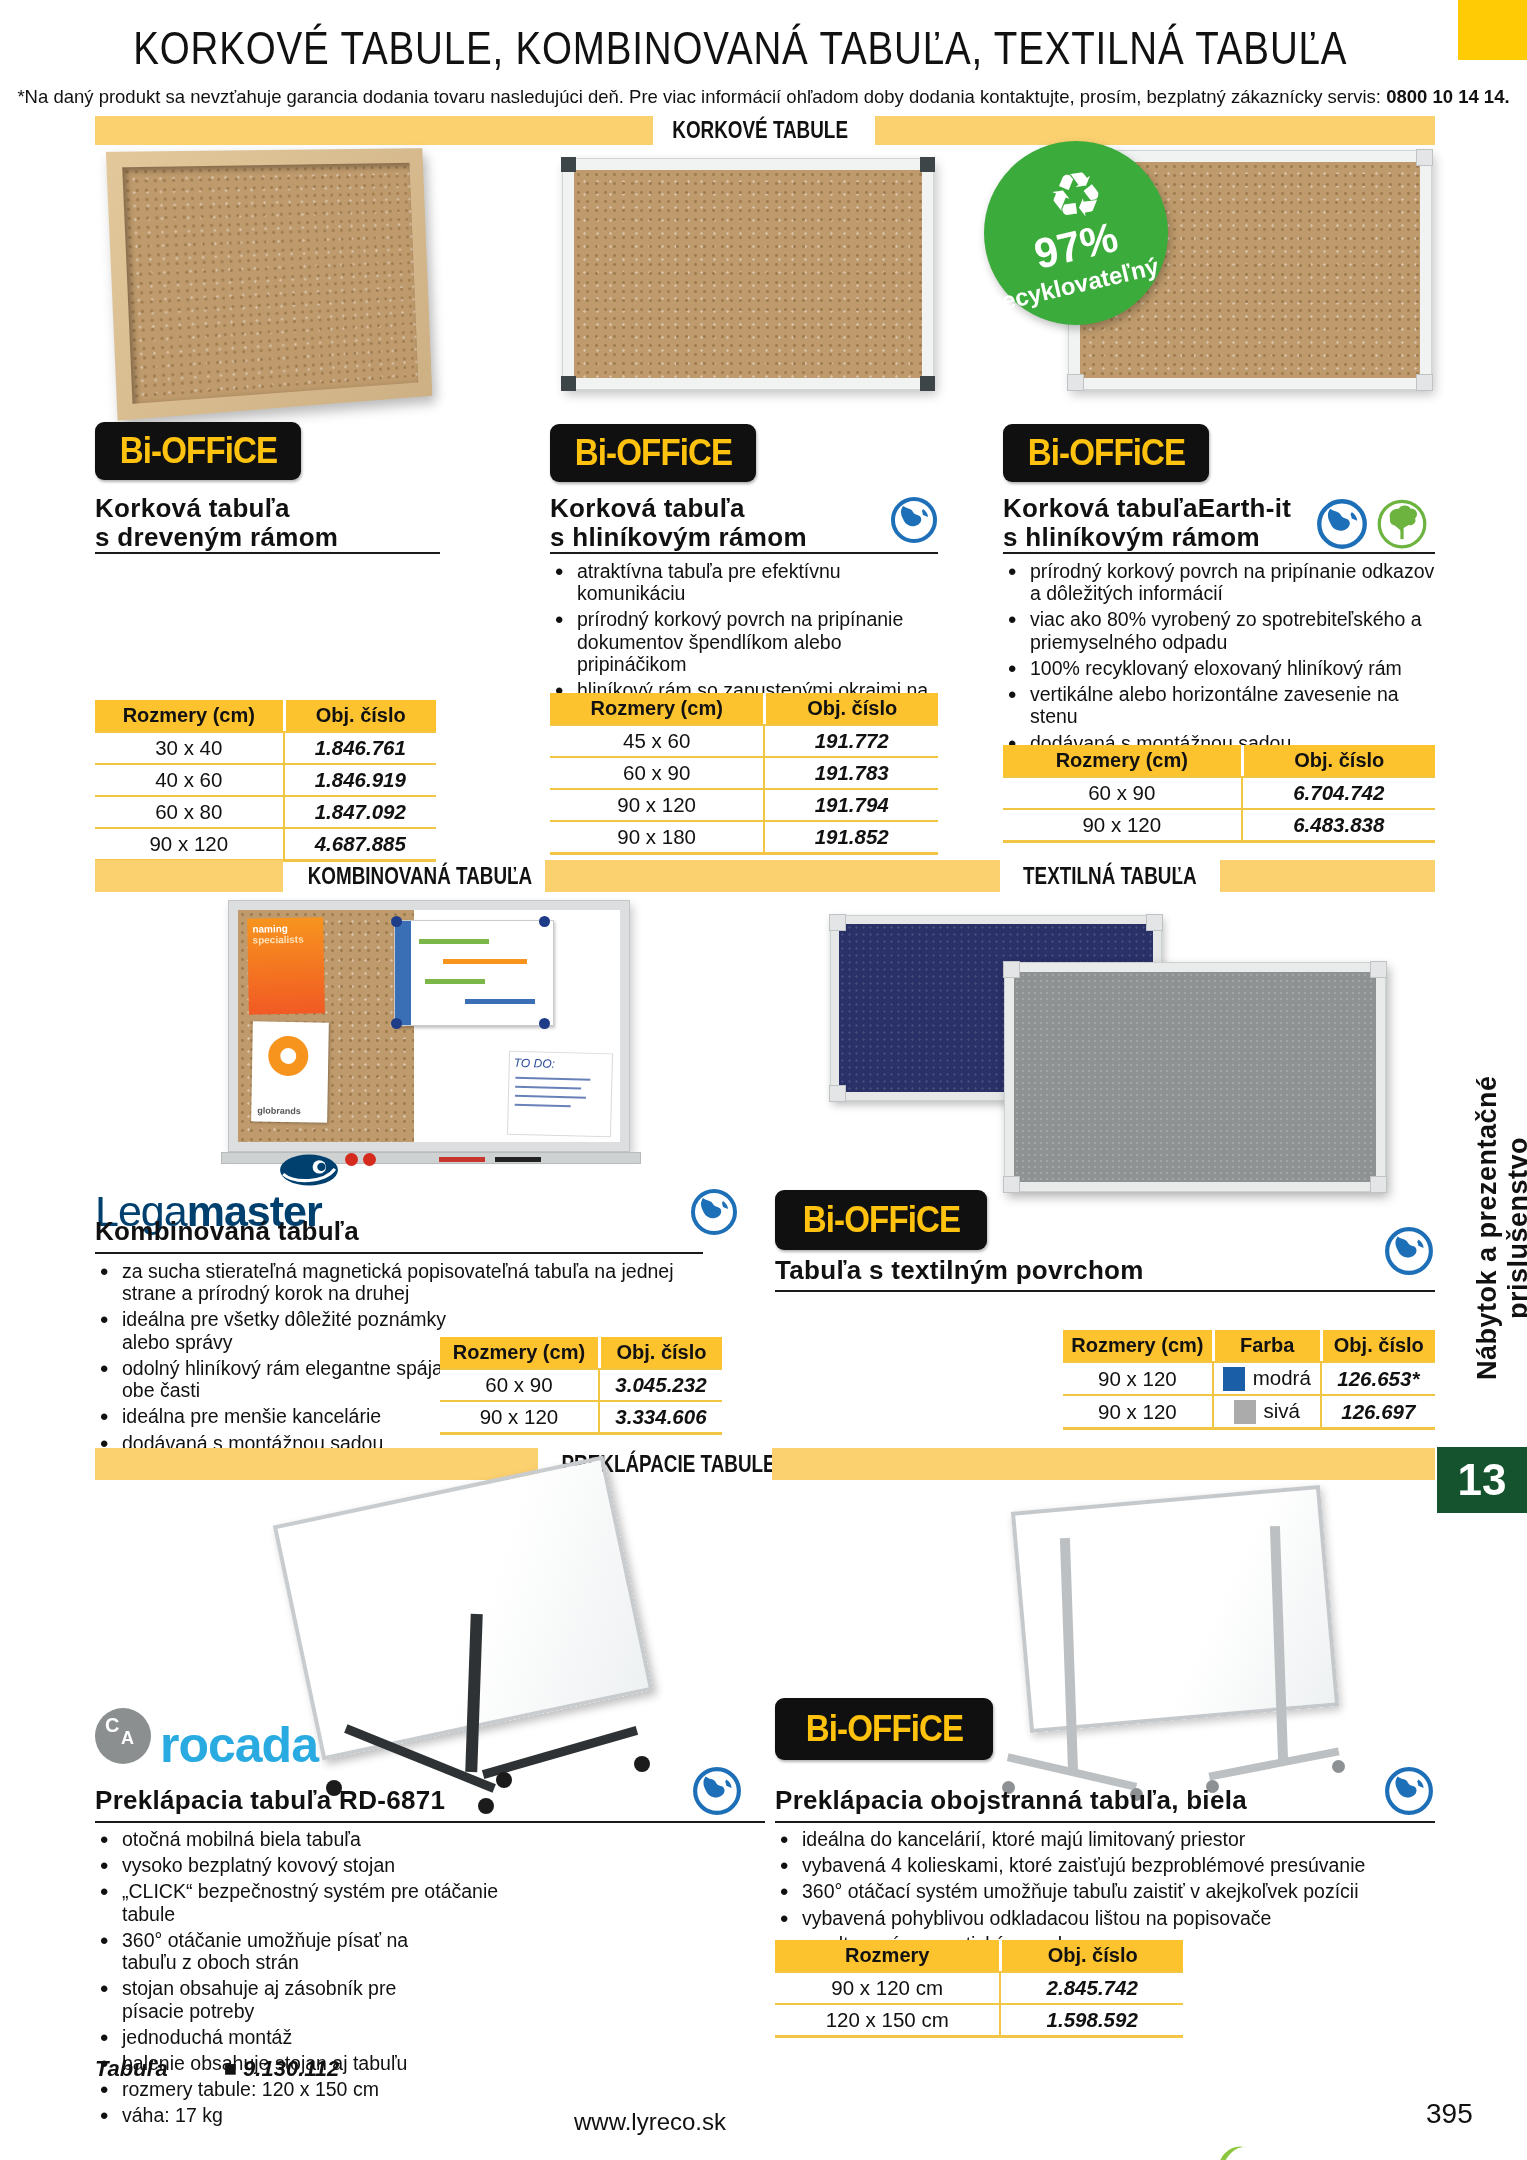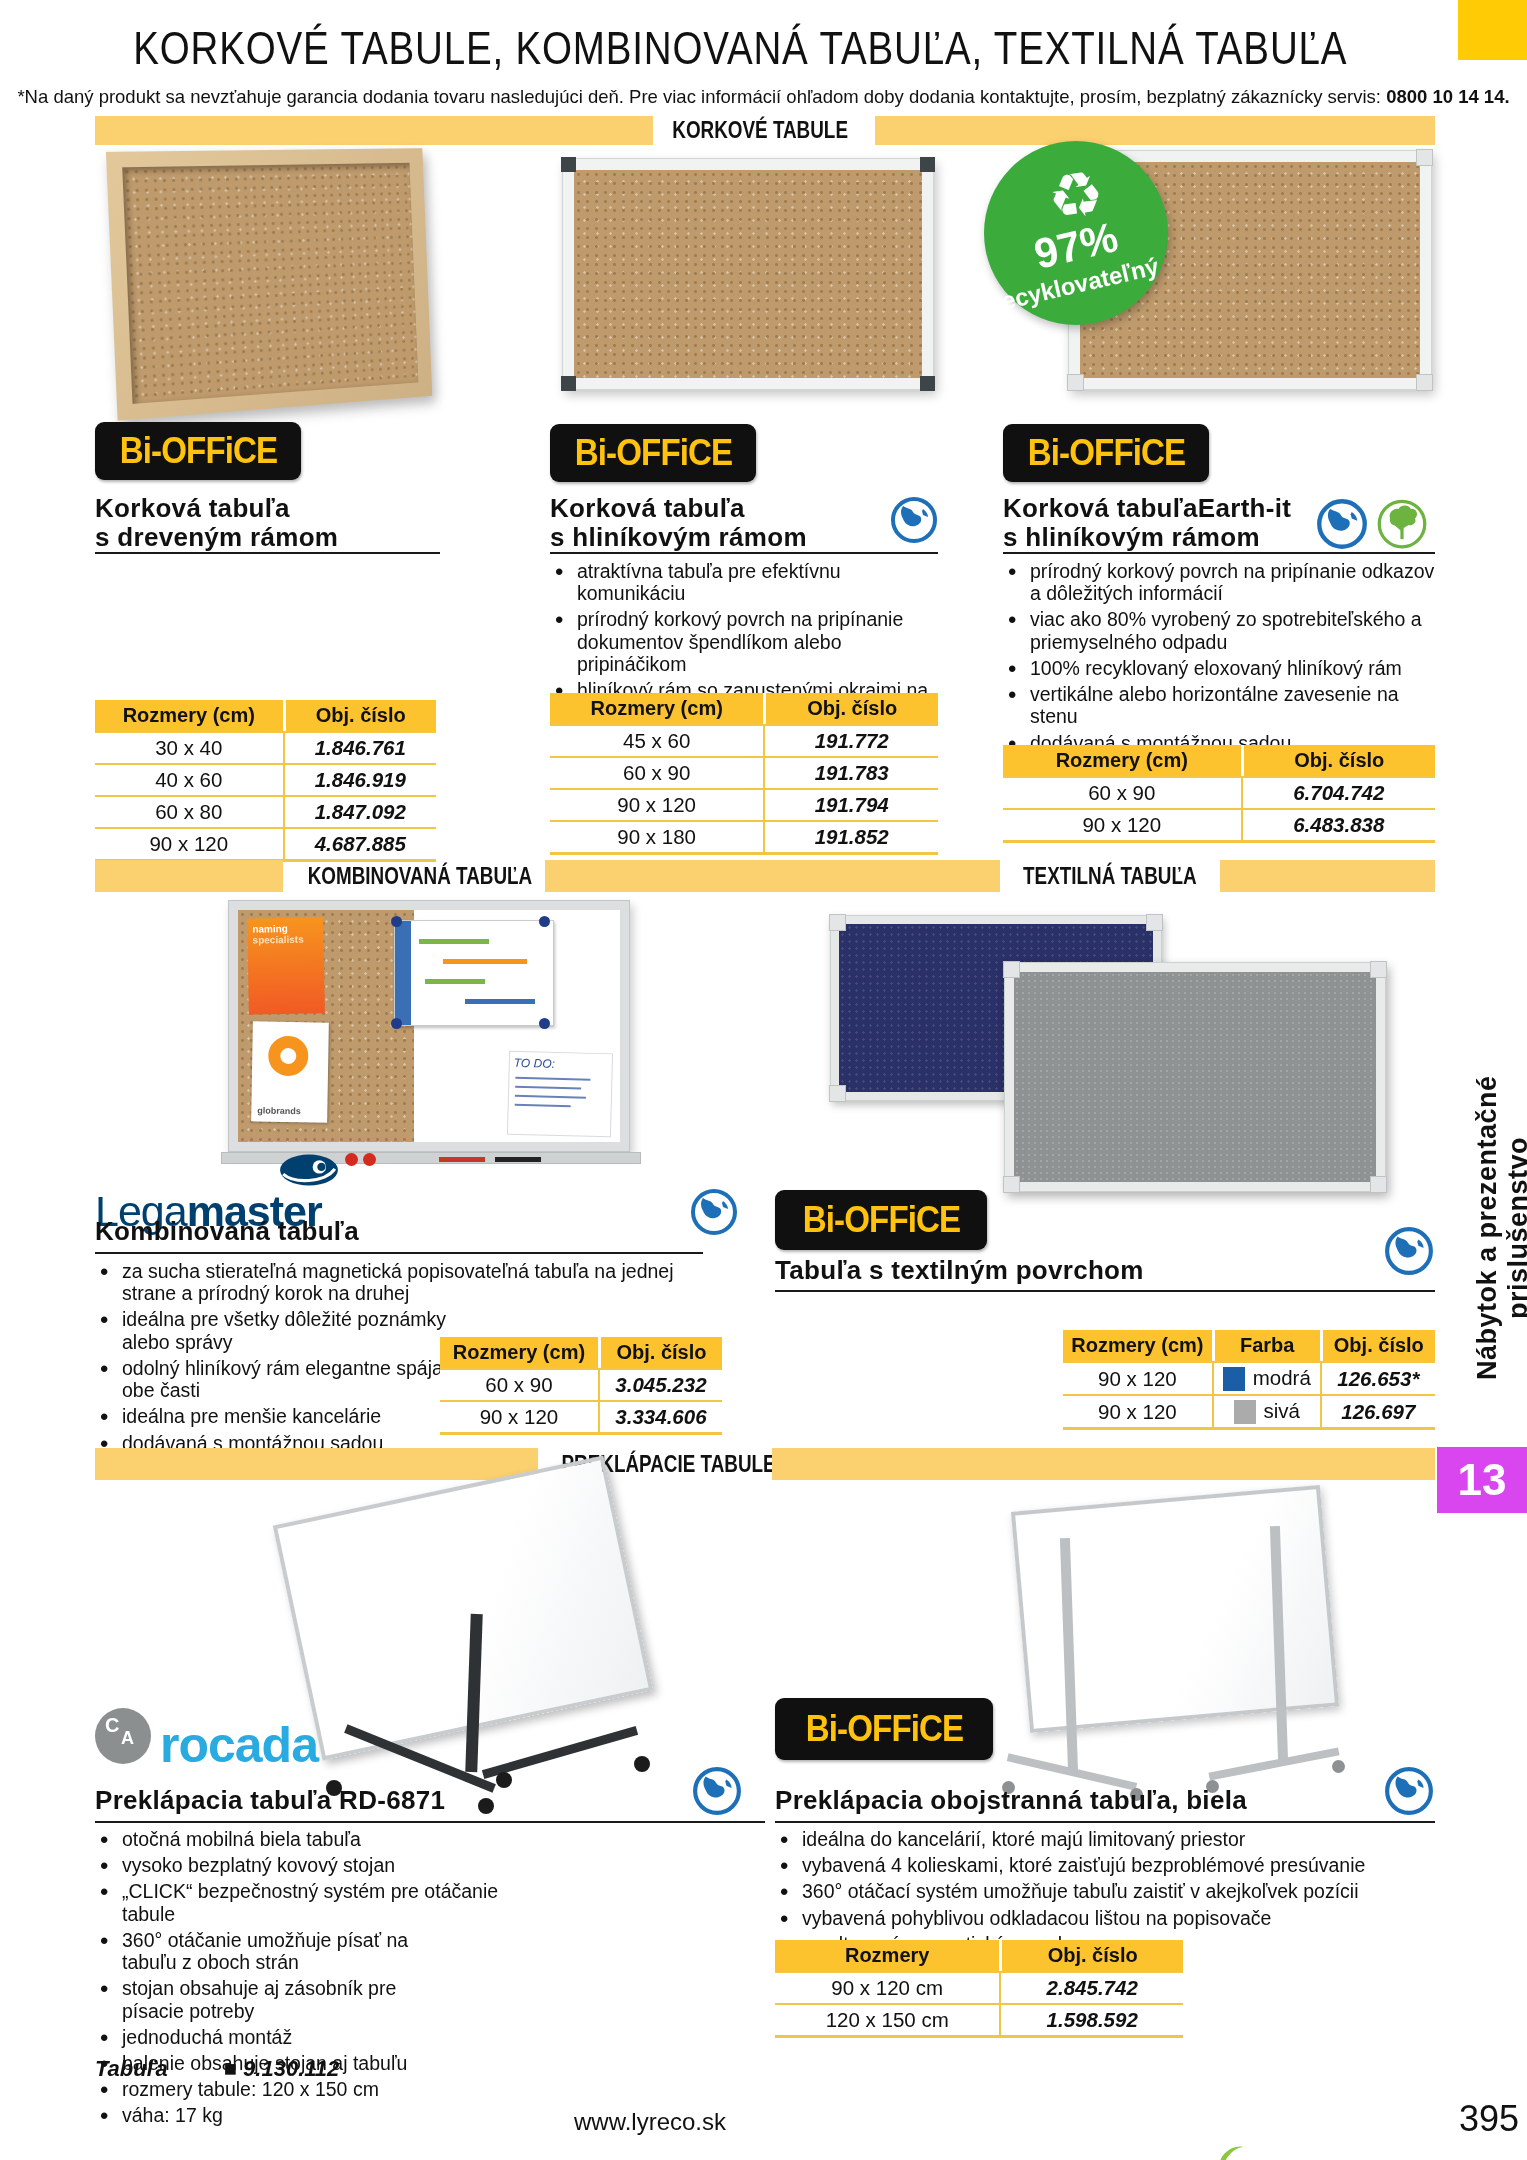--- a/index.html
+++ b/index.html
@@ -115,26 +115,26 @@
     border:4px solid #C6C9CB;transform:rotate(-5deg);box-shadow:2px 4px 8px rgba(0,0,0,.22);}
   .flipR .pole{position:absolute;width:10px;height:235px;background:#BDC0C2;}
   .flipR .foot{position:absolute;width:132px;height:8px;background:#BDC0C2;}
   .flipR .wheel{position:absolute;width:13px;height:13px;border-radius:50%;background:#8E9193;}
 
   
   .url{font-size:24px;}
   .lyreco{position:relative;width:140px;height:64px;}
   .lyreco .arcL{position:absolute;left:6px;top:2px;width:36px;height:46px;border-left:5px solid #8CC63E;border-radius:50%;transform:rotate(24deg);}
   .lyreco .arcR{position:absolute;right:10px;bottom:-2px;width:36px;height:46px;border-right:5px solid #8CC63E;border-radius:50%;transform:rotate(24deg);}
-  .pageno{font-size:36px;margin-left:33px;}
+  .pageno{font-size:28px;}
 
   
   .sidetab{left:1472px;top:1012px;height:432px;width:44px;writing-mode:vertical-rl;transform:rotate(180deg);
     font-weight:bold;font-size:27px;letter-spacing:.5px;text-align:center;}
-  .tab13{left:1437px;top:1447px;width:90px;height:66px;background:#d946ef;color:#fff;font-weight:bold;font-size:44px;
+  .tab13{left:1437px;top:1447px;width:90px;height:66px;background:#14532d;color:#fff;font-weight:bold;font-size:44px;
     display:flex;align-items:center;justify-content:center;}
   .cornerYellow{left:1458px;top:0;width:69px;height:60px;background:#FFCB05;}
 </style>
 </head>
 <body>
 
 <div id="canvas">
 
   <div class="abs cornerYellow"></div>
 

